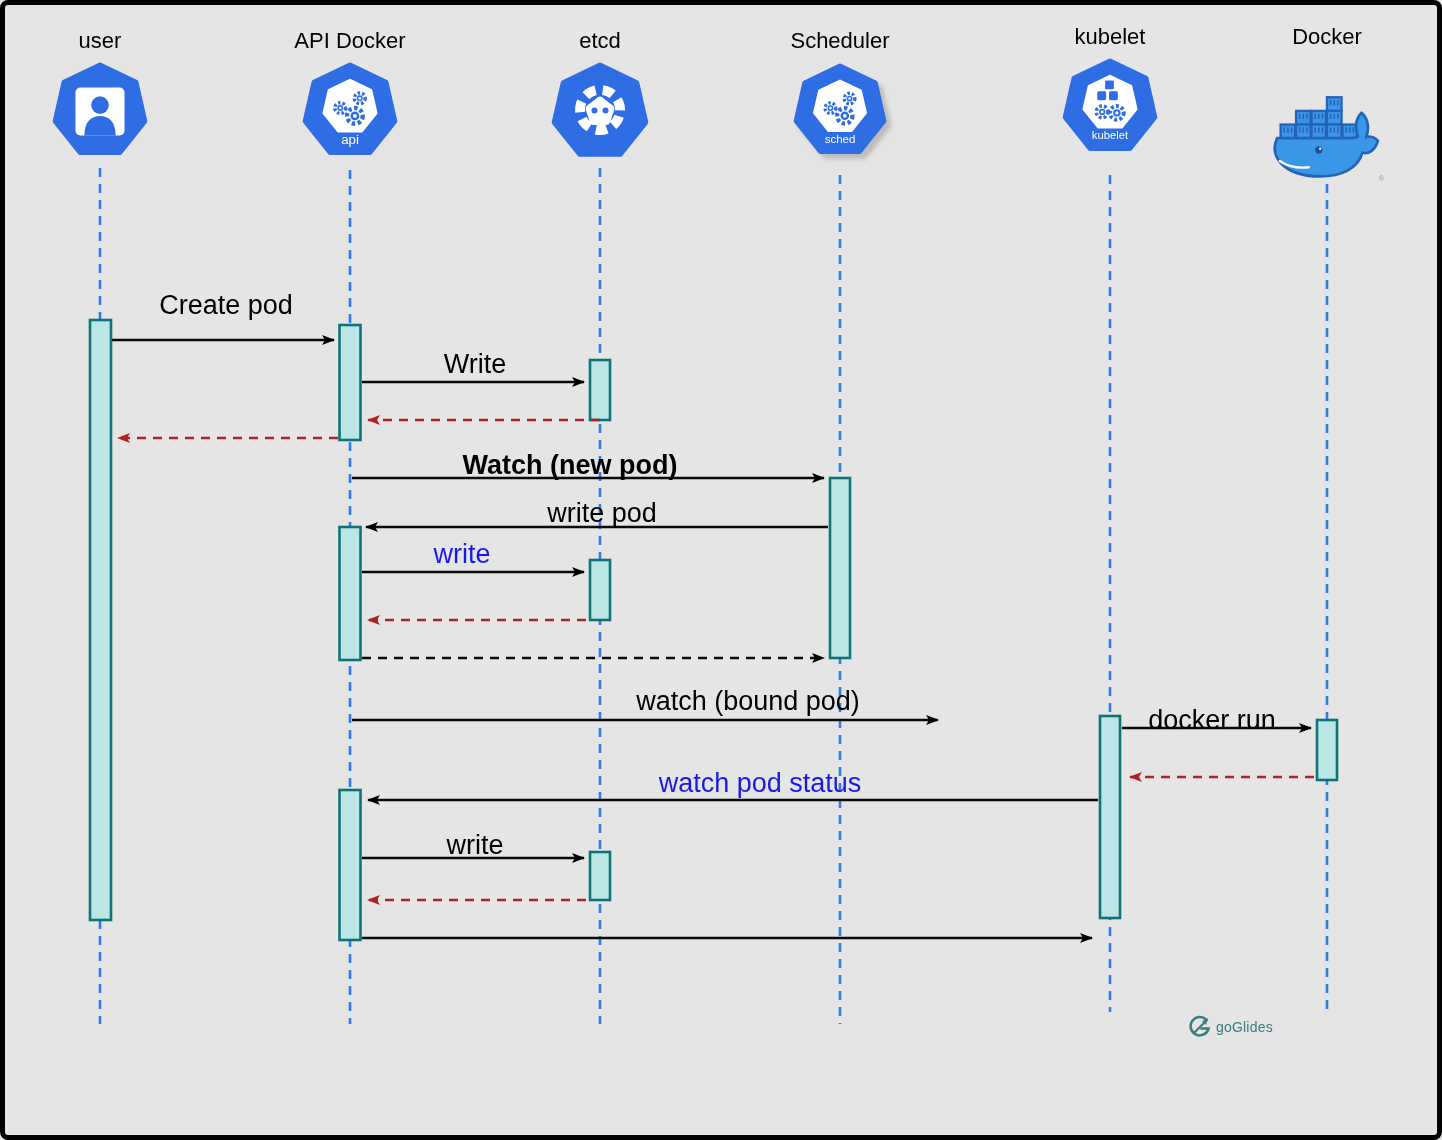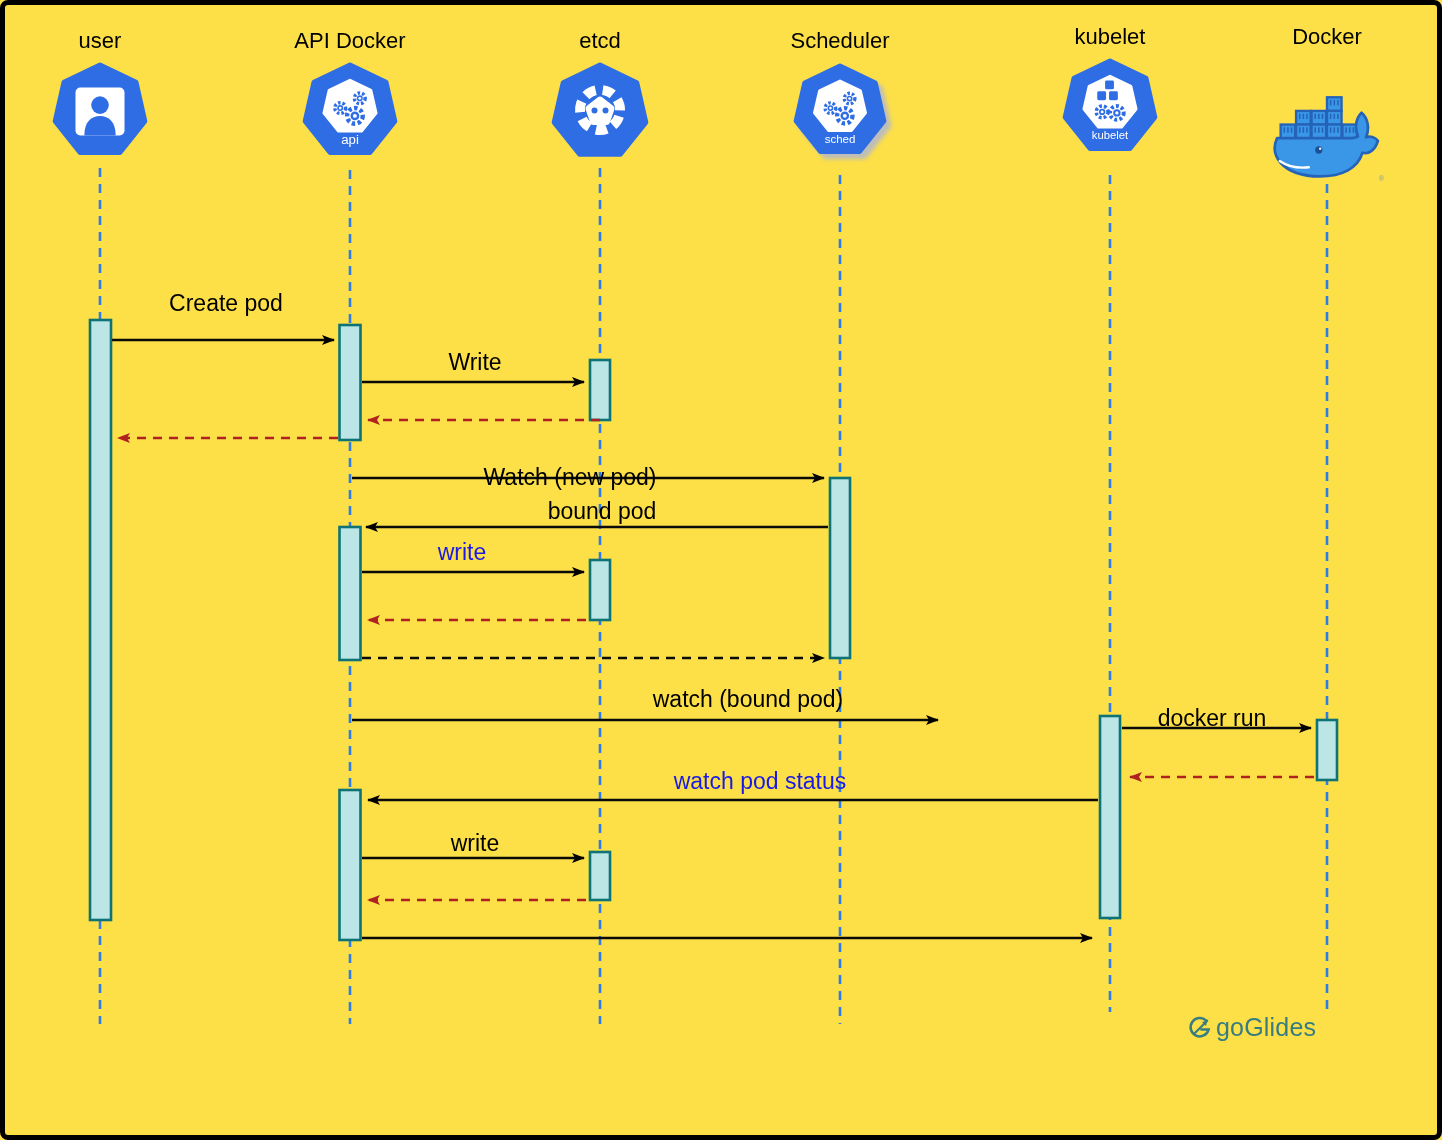--- a/index.html
+++ b/index.html
@@ -1,32 +1,32 @@
 <!DOCTYPE html>
 <html><head>
 <meta charset="utf-8">
 <style>
   html,body { margin:0; padding:0; background:#ffffff; }
   .canvas {
-    position:relative; width:1442px; height:1140px; background:#fde047;
+    position:relative; width:1442px; height:1140px; background:#e5e5e5;
     font-family:"Liberation Sans", sans-serif; overflow:hidden;
   }
   .frame {
     position:absolute; inset:0; border:5px solid #000; border-radius:8px;
     pointer-events:none; z-index:40;
   }
   .layer { position:absolute; left:0; top:0; z-index:10; }
   .actor { position:absolute; top:28px; width:140px; display:flex; flex-direction:column; align-items:center; z-index:20; }
   .actor-label { font-size:22px; color:#000; line-height:26px; white-space:nowrap; }
   .actor-icon { margin-top:8px; }
   .shadowed { filter: drop-shadow(5px 5px 2px #bcbcbc); }
-  .msg-label { position:absolute; transform:translateX(-50%); font-size:23px; color:#000; white-space:nowrap; z-index:30; }
+  .msg-label { position:absolute; transform:translateX(-50%); font-size:27px; color:#000; white-space:nowrap; z-index:30; }
   .msg-label.blue { color:#1a1ae6; }
   .logo { position:absolute; left:1186px; top:1013px; display:flex; align-items:center; gap:3px; z-index:30; }
-  .logo-text { color:#377d80; font-size:25px; font-weight:500; letter-spacing:0.2px; }
+  .logo-text { color:#377d80; font-size:14px; font-weight:500; letter-spacing:0.2px; }
 </style>
 </head>
 <body>
 
 <div class="canvas">
 
   <svg class="layer" width="1442" height="1140" viewBox="0 0 1442 1140">
     <defs>
       <marker id="ab" markerUnits="userSpaceOnUse" markerWidth="16" markerHeight="12" refX="12" refY="5" orient="auto">
         <path d="M0,0 L13,5 L0,10 L3,5 Z" fill="#000"></path>
@@ -193,22 +193,22 @@
                C96,53 93,53 90,53 Z" fill="#3a97e8" stroke="#2563b8" stroke-width="3" stroke-linejoin="round"></path>
       <path d="M13,78 Q26,87 45,85" fill="none" stroke="#fff" stroke-width="2.6" stroke-linecap="round"></path>
       <circle cx="56" cy="66" r="4" fill="#1d4f96"></circle>
       <circle cx="57.5" cy="64.5" r="1.3" fill="#fff"></circle>
       <text x="122" y="100" font-family="Liberation Sans, sans-serif" font-size="8" fill="#8a9aa8">®</text>
     </svg>
   </div>
 
   <div class="msg-label" style="left:226px; top:290px;">Create pod</div>
   <div class="msg-label" style="left:475px; top:349px;">Write</div>
-  <div class="msg-label" style="left:570px; top:464px;">Watch (new pod)</div>
-  <div class="msg-label" style="left:602px; top:498px;">bound pod</div>
+  <div class="msg-label" style="left:570px; top:450px;font-weight:bold;">Watch (new pod)</div>
+  <div class="msg-label" style="left:602px; top:498px;">write pod</div>
   <div class="msg-label blue" style="left:462px; top:539px;">write</div>
   <div class="msg-label" style="left:748px; top:686px;">watch (bound pod)</div>
   <div class="msg-label" style="left:1212px; top:694px;margin-top:11px;">docker run</div>
   <div class="msg-label blue" style="left:760px; top:768px;">watch pod status</div>
   <div class="msg-label" style="left:475px; top:830px;">write</div>
 
   <div class="logo">
     <svg width="27" height="27" viewBox="0 0 28 28">
       <path d="M21,7 A9.5,9.5 0 1 0 23.5,16 L16,16" fill="none" stroke="#377d80" stroke-width="2.6" stroke-linecap="round"></path>
       <path d="M9,20 L22,7" stroke="#377d80" stroke-width="2.2" stroke-linecap="round"></path>

